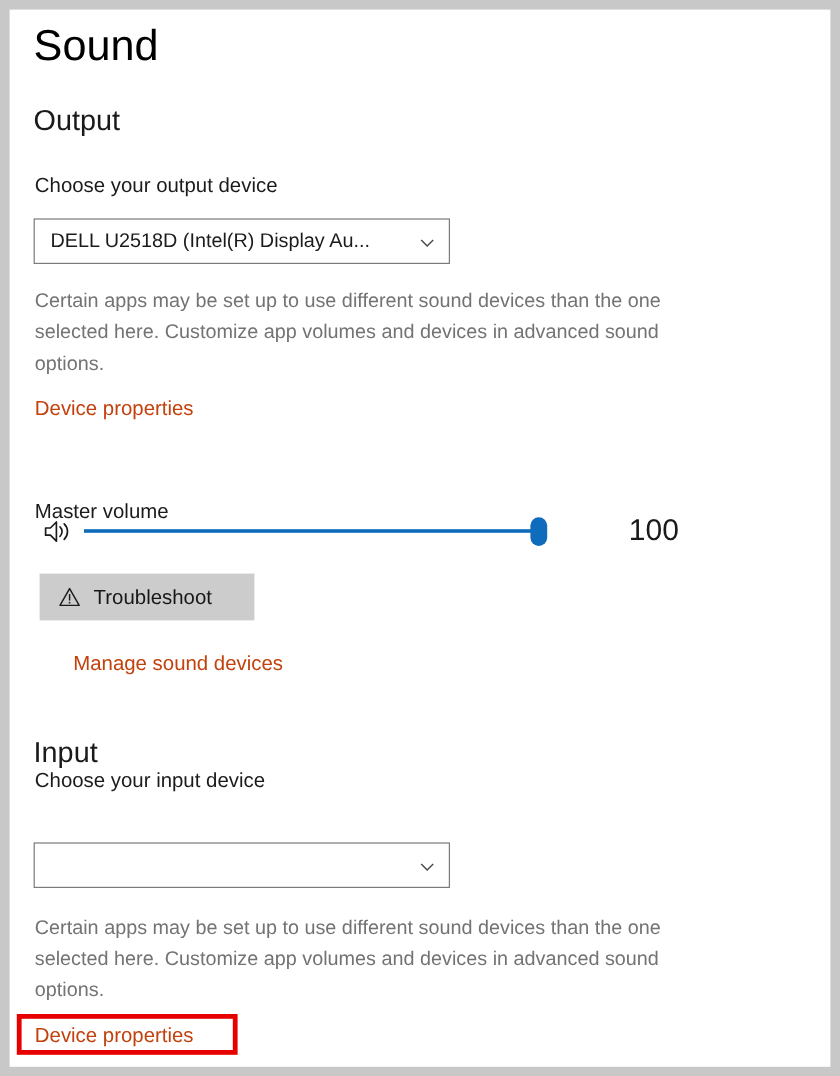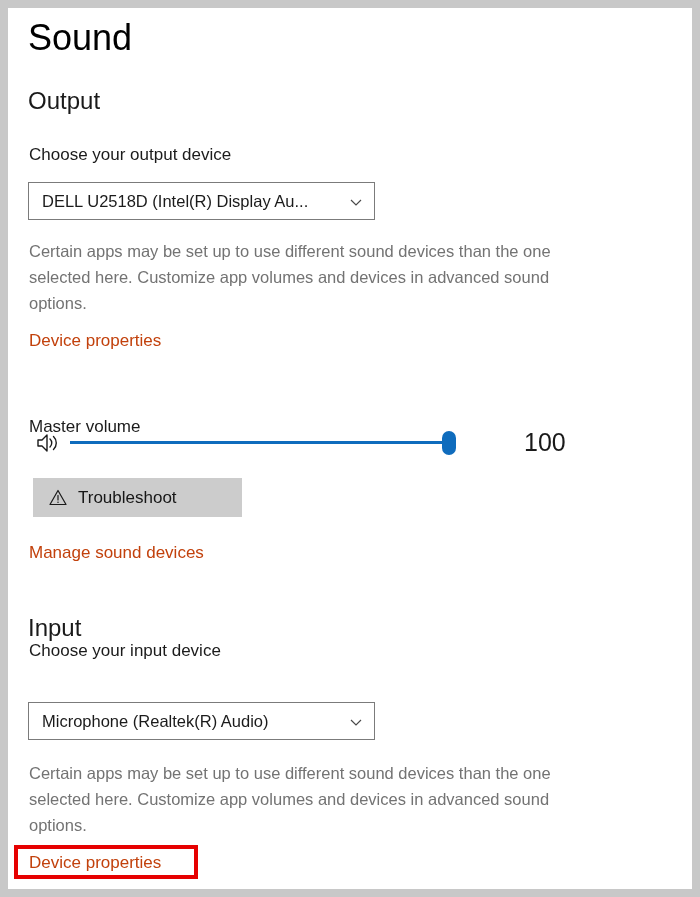--- a/index.html
+++ b/index.html
@@ -169,21 +169,21 @@
     color: #1a1a1a;
     line-height: 32px;
     white-space: nowrap;
   }
 
   
   .troubleshoot-btn {
     position: absolute;
     left: 25px;
     top: 470px;
-    width: 209px;
+    width: 179px;
     height: 39px;
     background: #cccccc;
     border: none;
     box-sizing: border-box;
     cursor: pointer;
     padding: 0;
     font-family: "Liberation Sans", sans-serif;
   }
   .troubleshoot-btn .warn-icon {
     position: absolute;
@@ -262,28 +262,27 @@
         <span class="warn-icon">
           <svg width="18" height="17" viewBox="0 0 18 17">
             <path d="M9,1.5 L17,15.5 L1,15.5 Z" fill="none" stroke="#1a1a1a" stroke-width="1.2" stroke-linejoin="round"></path>
             <line x1="9" y1="6.5" x2="9" y2="11" stroke="#1a1a1a" stroke-width="1.2" stroke-linecap="round"></line>
             <circle cx="9" cy="13.2" r="0.75" fill="#1a1a1a"></circle>
           </svg>
         </span>
         <span class="btn-label">Troubleshoot</span>
       </button>
 
-      <div class="link" style="top:534px;">Manage sound devices</div>
+      <div class="link" style="top:534px;margin-left:32px;">Manage sound devices</div>
 
       <div class="section-heading" style="top:605px;">Input</div>
 
       <div class="field-label" style="top:632px;">Choose your input device</div>
 
       <div class="combobox" style="top:694px;">
-        <span class="cb-text">Microphone (Realtek(R) Audio)</span>
         <span class="cb-chevron">
           <svg width="16" height="16" viewBox="0 0 16 16">
             <polyline points="3,6 8,11 13,6" fill="none" stroke="#4a4a4a" stroke-width="1.2"></polyline>
           </svg>
         </span>
       </div>
 
       <div class="body-text" style="top:752px;">Certain apps may be set up to use different sound devices than the one selected here. Customize app volumes and devices in advanced sound options.</div>
 
       <div class="link" style="top:844px;">Device properties</div>

